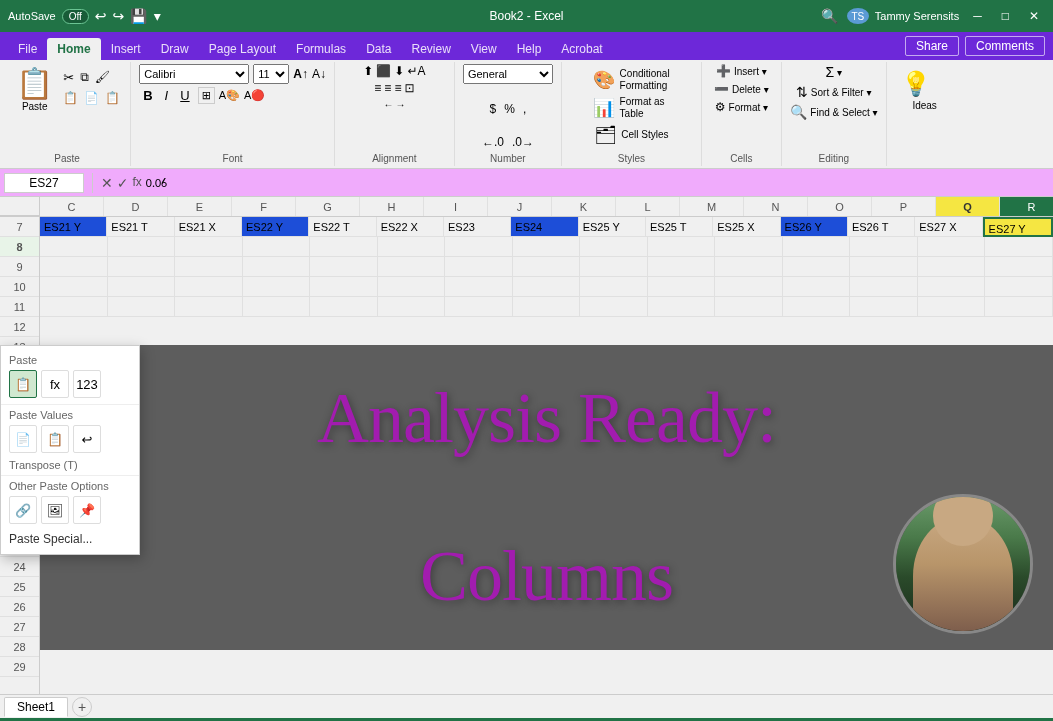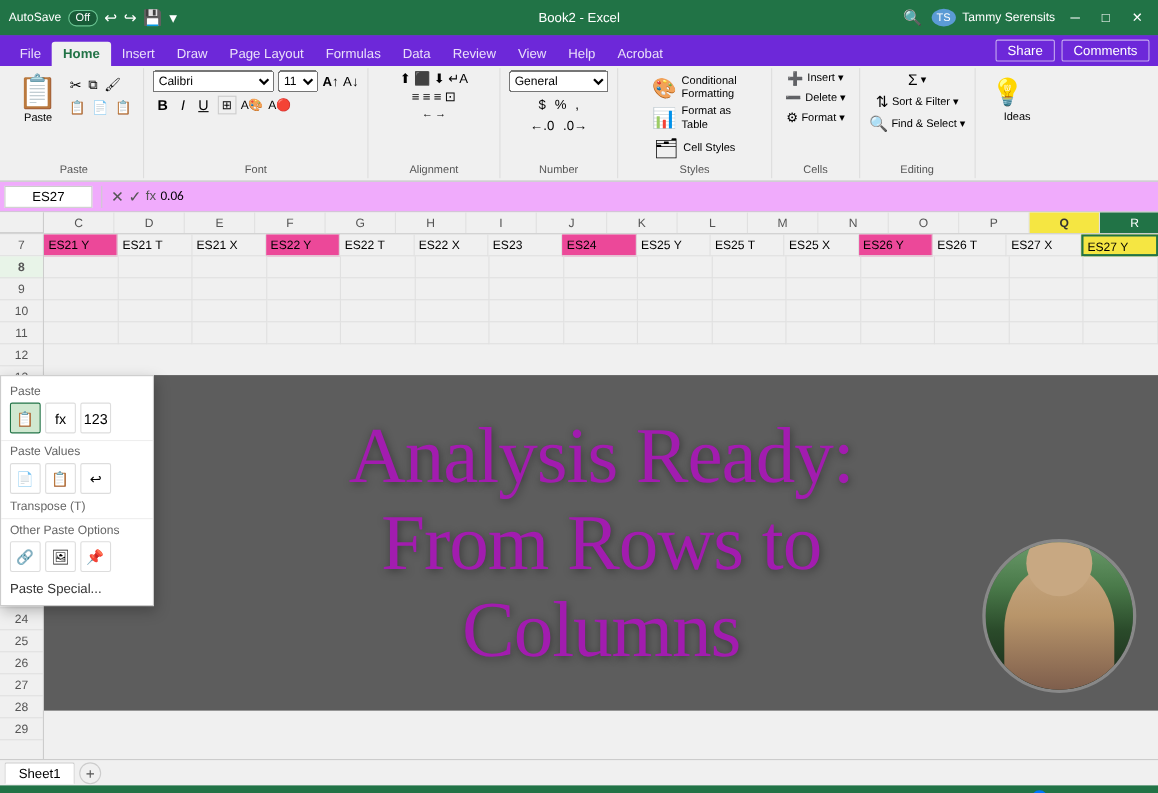--- a/index.html
+++ b/index.html
@@ -39,21 +39,21 @@
     .name-box { width: 80px; border: 1px solid #ccc; height: 20px; font-size: 12px; padding: 0 4px; text-align: center; }
     .formula-bar-divider { width: 1px; height: 20px; background: #ccc; margin: 0 4px; }
     .formula-bar-icons { display: flex; gap: 4px; color: #555; font-size: 14px; }
     .formula-input { flex: 1; border: none; background: transparent; font-size: 12px; outline: none; font-family: 'Calibri', Arial, sans-serif; }
     .row-num { height: 20px; font-size: 11px; color: #555; text-align: center; line-height: 20px; border-bottom: 1px solid #e0e0e0; }
     .col-cell { min-width: 64px; font-size: 11px; color: #555; text-align: center; line-height: 20px; border-right: 1px solid #e0e0e0; flex: 1; }
     .col-cell.highlighted { background: #f5e642; color: #333; font-weight: bold; }
     .col-cell.selected { background: #217346; color: white; }
     .grid-row { display: flex; height: 20px; }
     .grid-cell { min-width: 64px; font-size: 11px; border-right: 1px solid #e0e0e0; border-bottom: 1px solid #e0e0e0; padding: 0 4px; overflow: hidden; flex: 1; line-height: 20px; }
-    .grid-cell.yellow { background: #ec4899; }
+    .grid-cell.yellow { background: #1d4ed8; }
 
     
     .overlay { position: absolute; top: 148px; left: 40px; right: 0; bottom: 44px; background: rgba(60,60,60,0.82); display: flex; align-items: center; justify-content: center; z-index: 10; }
     .overlay-text { color: #a21caf; font-size: 72px; font-weight: 300; text-align: center; line-height: 1.1; text-shadow: 1px 2px 8px rgba(0,0,0,0.4); font-family: 'Georgia', serif; letter-spacing: -1px; }
 
     
     .paste-popup { position: absolute; top: 148px; left: 0; width: 140px; background: white; border: 1px solid #ccc; box-shadow: 2px 4px 12px rgba(0,0,0,0.25); z-index: 20; padding: 4px 0; font-size: 12px; }
     .paste-popup-section { padding: 4px 8px 2px; color: #666; font-size: 11px; border-top: 1px solid #eee; margin-top: 2px; }
     .paste-popup-section:first-child { border-top: none; margin-top: 0; }
     .paste-popup-items { display: flex; gap: 4px; padding: 2px 8px 4px; }
@@ -195,21 +195,21 @@
         </div>
         <div style="display:flex;gap:2px;">
           <span style="cursor:pointer;font-size:10px;">←</span>
           <span style="cursor:pointer;font-size:10px;">→</span>
         </div>
       </div>
       <div class="ribbon-group-label">Alignment</div>
     </div>
 
     <div class="ribbon-group" style="min-width:100px;">
-      <div class="ribbon-group-content" style="flex-direction:column;gap:3px;">
+      <div class="ribbon-group-content" style="flex-direction:column;gap:17px;">
         <select style="width:90px;font-size:11px;height:20px;">
           <option>General</option>
         </select>
         <div style="display:flex;gap:2px;font-size:12px;">
           <span style="cursor:pointer;padding:1px 3px;">$</span>
           <span style="cursor:pointer;padding:1px 3px;">%</span>
           <span style="cursor:pointer;padding:1px 3px;">,</span>
         </div>
         <div style="display:flex;gap:2px;font-size:12px;">
           <span style="cursor:pointer;padding:1px 3px;">←.0</span>
@@ -434,21 +434,21 @@
           <div class="grid-cell"></div>
           <div class="grid-cell"></div>
           <div class="grid-cell"></div>
       </div>
     </div>
   </div>
 
   <div class="overlay">
     <div class="overlay-text">
       <span>Analysis Ready:</span><br>
-      <span>From Rows to</span><br>
+      <br>
       <span>Columns</span>
     </div>
   </div>
 
   <div class="paste-popup">
     <div class="paste-popup-section">Paste</div>
     <div class="paste-popup-items">
       <div class="paste-icon-btn active" title="Paste">📋</div>
       <div class="paste-icon-btn" title="Formulas">fx</div>
       <div class="paste-icon-btn" title="Values">123</div>

